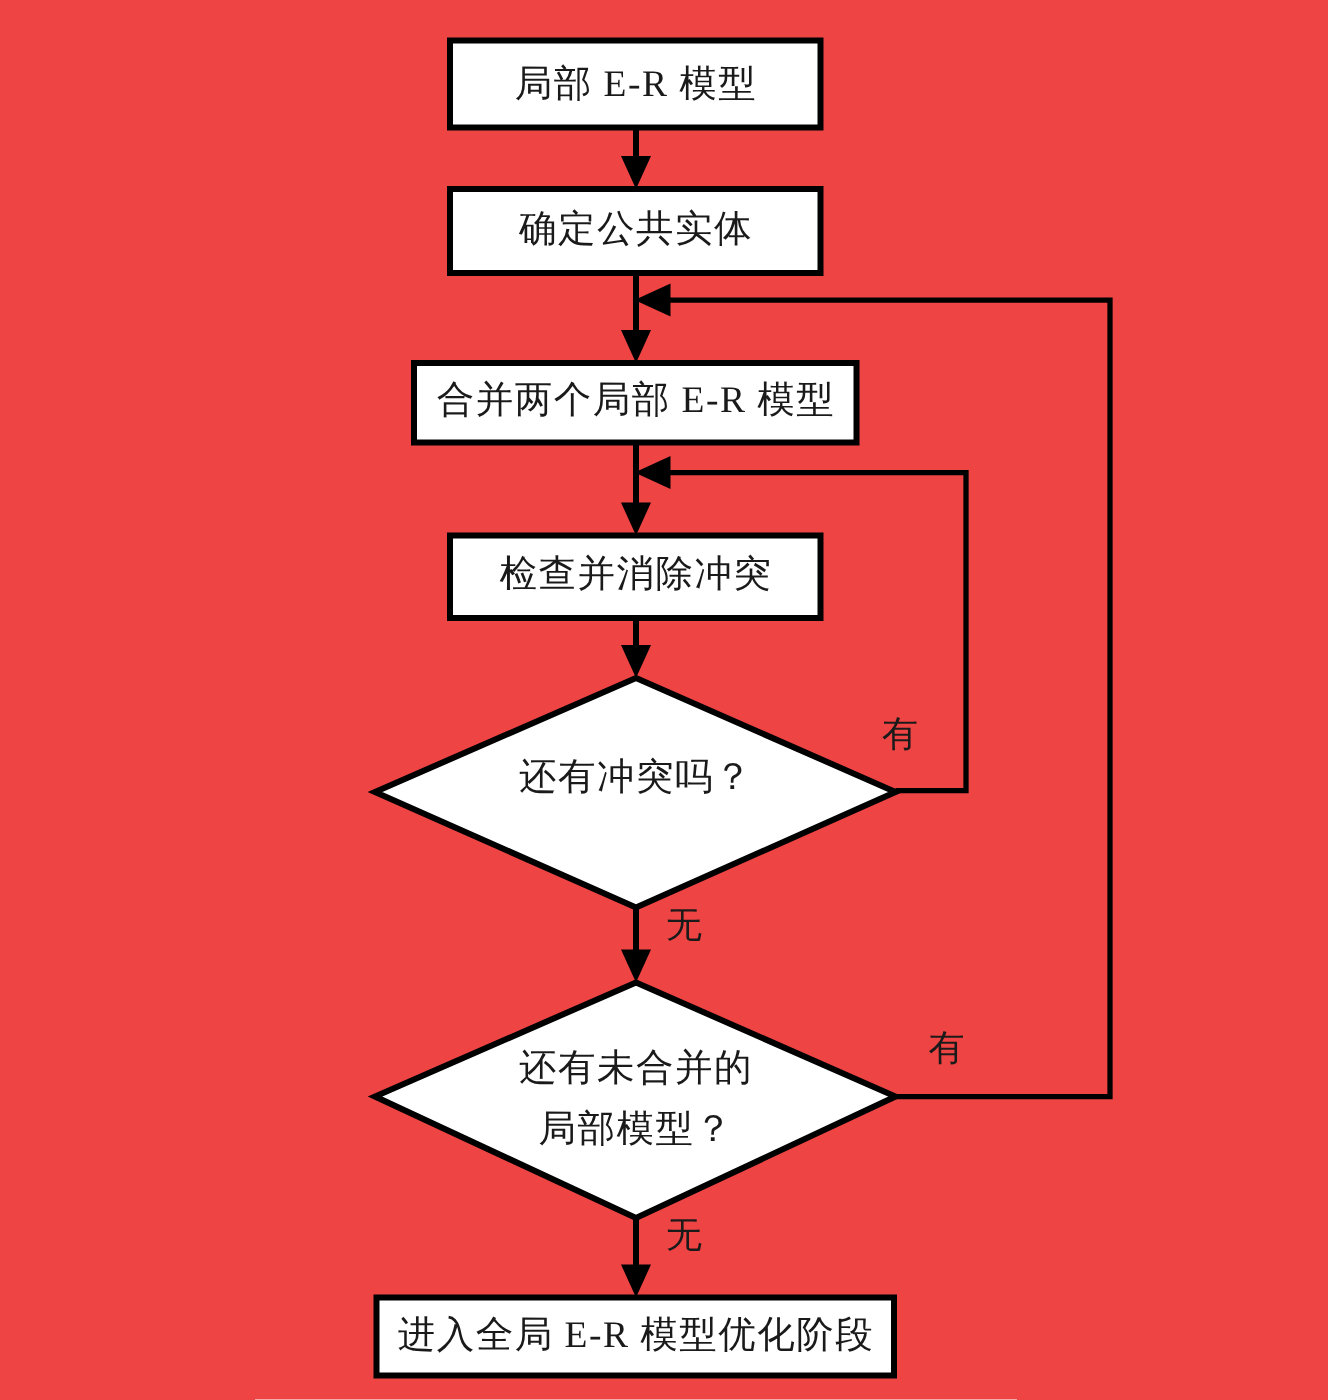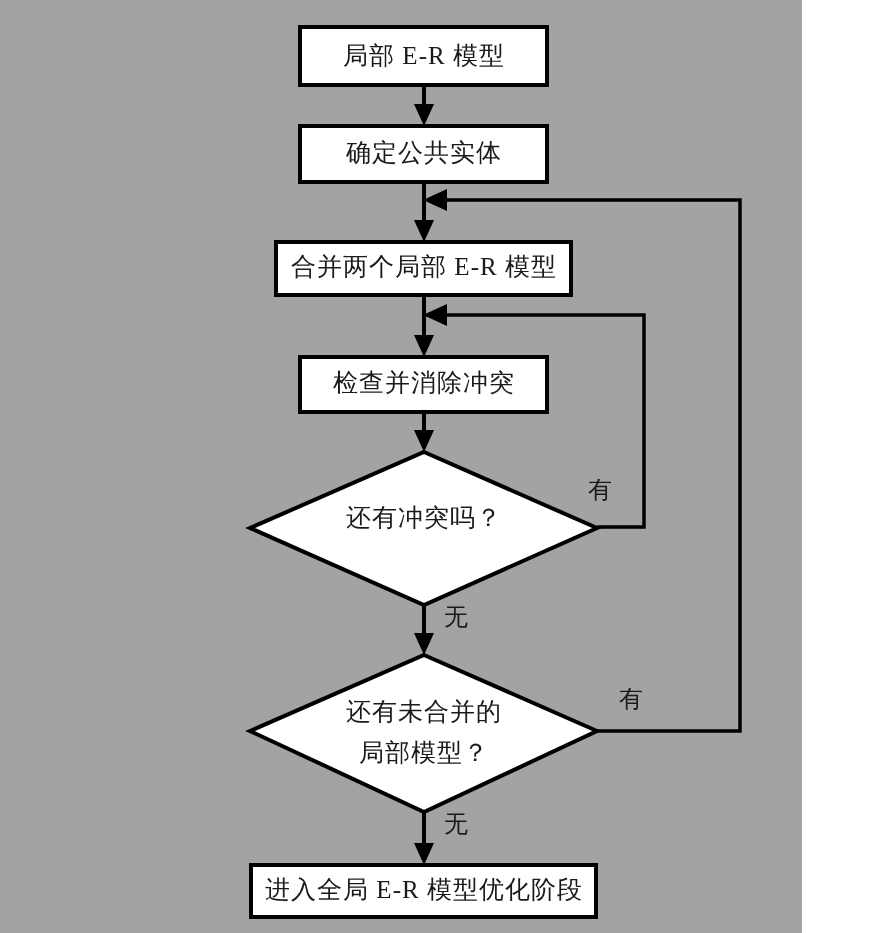--- a/index.html
+++ b/index.html
@@ -2,23 +2,23 @@
 <html><head>
 <meta charset="utf-8">
 <style>
   html, body {
     margin: 0;
     padding: 0;
     background: #ffffff;
   }
   #flowchart-root {
     position: relative;
-    width: 802px;
+    width: 885px;
     height: 933px;
-    background: #a3a3a3;
+    background: #ef4444;
     font-family: "Liberation Serif", "DejaVu Serif", serif;
     overflow: hidden;
     text-decoration: underline;
   }
   #flow-svg {
     position: absolute;
     left: 0;
     top: 0;
     width: 885px;
     height: 933px;

